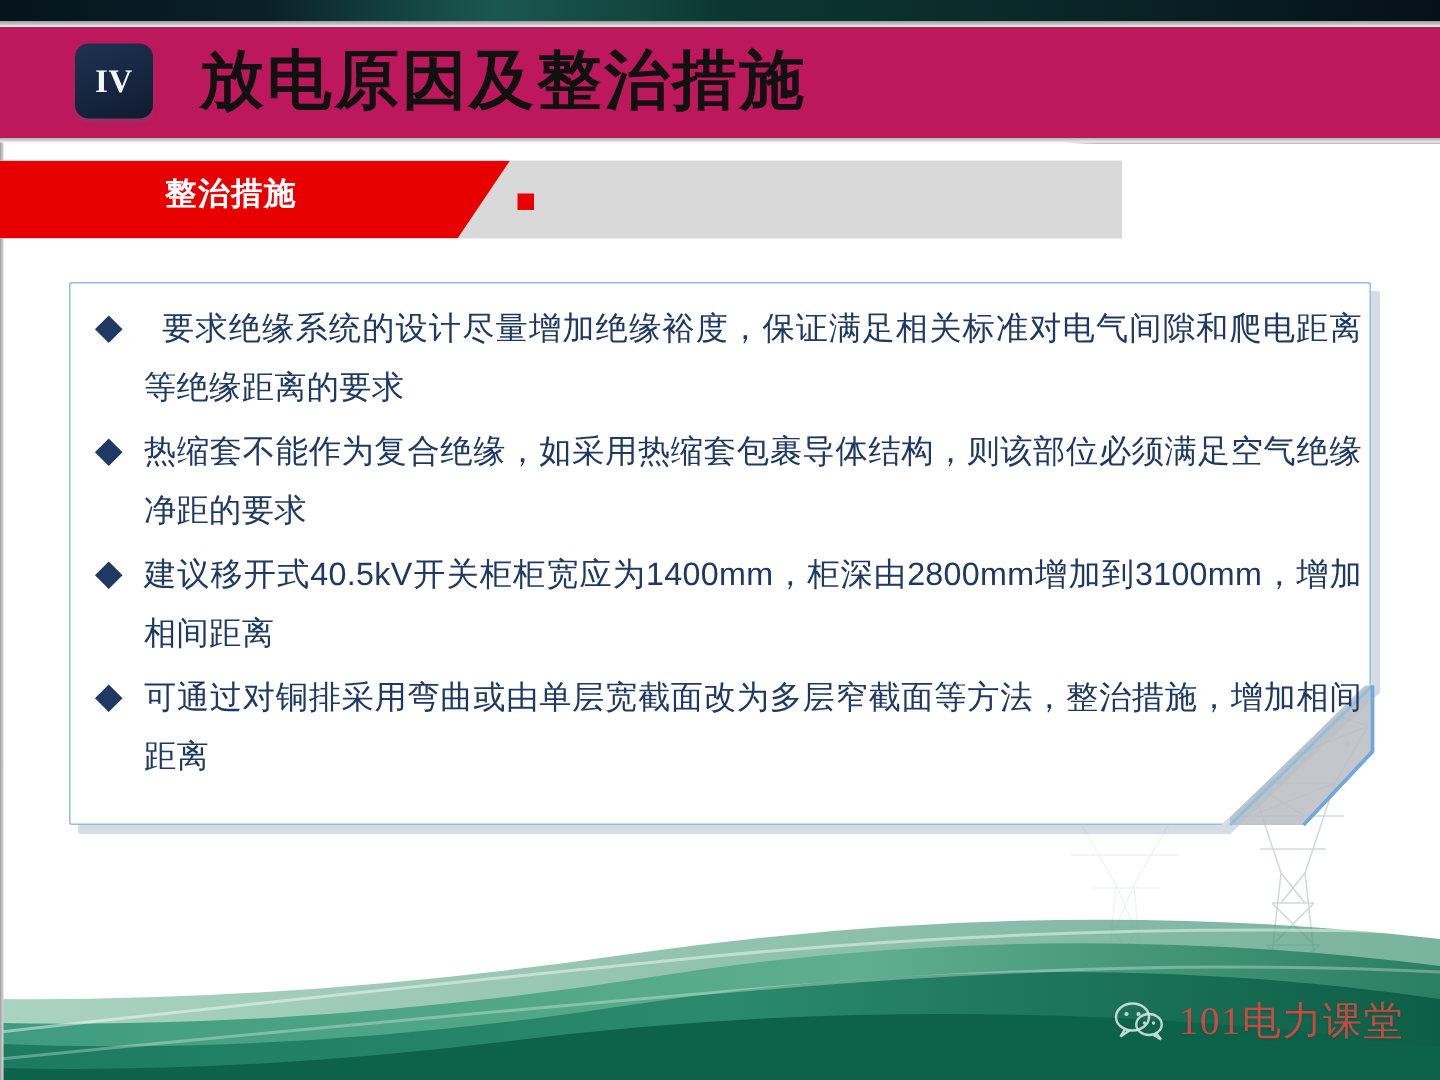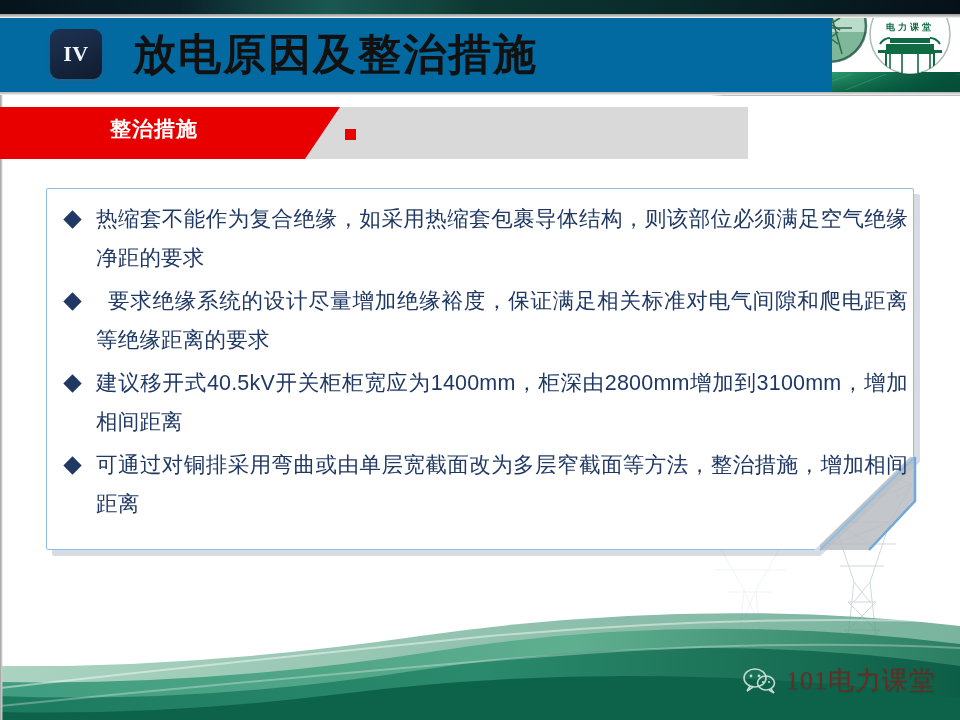--- a/index.html
+++ b/index.html
@@ -48,22 +48,22 @@
     width: 400px; height: 104px;
     z-index: 5;
     overflow: hidden;
   }
   .green-banner svg { display: block; }
 
   
   .header {
     position: absolute;
     left: 0; top: 18px;
-    width: 832px; height: 74px;
-    background: #0369a1;
+    width: 960px; height: 74px;
+    background: #be185d;
     z-index: 7;
   }
   .num-badge {
     position: absolute;
     left: 50px; top: 11px;
     width: 52px; height: 50px;
     border-radius: 9px;
     background: linear-gradient(160deg,#1d3252 0%, #16263f 55%, #101c2e 100%);
     box-shadow: 0 2px 3px rgba(80,90,110,.45);
     display: flex;
@@ -214,21 +214,21 @@
     right: 24px; bottom: 22px;
     display: flex;
     align-items: center;
     gap: 10px;
     z-index: 12;
     opacity: .82;
   }
   .footer-wm .wm-text {
     font-family: "Liberation Serif","DejaVu Serif",serif;
     font-size: 26px;
-    color: #7f1d1d;
+    color: #ef4444;
     letter-spacing: 1px;
     text-shadow: 0 1px 2px rgba(0,0,0,.18);
     white-space: nowrap;
   }
   .wechat-ic { width: 34px; height: 28px; }
 
   .edge-left {
     position: absolute;
     left: 0; top: 18px;
     width: 3px; height: 702px;
@@ -376,27 +376,27 @@
   <div class="card-fold">
     <svg width="104" height="96" viewBox="0 0 104 96" xmlns="http://www.w3.org/2000/svg">
       <polygon points="100,0 100,4 8,92 4,92 4,86 94,0" fill="none"></polygon>
       <polygon points="101,2 101,46 55,95 6,95 6,90 96,2" fill="#b9bdc2" opacity=".85"></polygon>
       <polyline points="101,2 6,95" fill="none" stroke="#8fbde4" stroke-width="2"></polyline>
       <polyline points="101,2 101,46 55,95" fill="none" stroke="#6fa8dc" stroke-width="2.5"></polyline>
     </svg>
   </div>
 
   <div class="bullets">
+    <div class="bullet indent-first">
+      <span class="diamond"></span>
+      <span class="txt">要求绝缘系统的设计尽量增加绝缘裕度，保证满足相关标准对电气间隙和爬电距离等绝缘距离的要求</span>
+    </div>
     <div class="bullet">
       <span class="diamond"></span>
       <span class="txt">热缩套不能作为复合绝缘，如采用热缩套包裹导体结构，则该部位必须满足空气绝缘净距的要求</span>
-    </div>
-    <div class="bullet indent-first">
-      <span class="diamond"></span>
-      <span class="txt">要求绝缘系统的设计尽量增加绝缘裕度，保证满足相关标准对电气间隙和爬电距离等绝缘距离的要求</span>
     </div>
     <div class="bullet">
       <span class="diamond"></span>
       <span class="txt">建议移开式40.5kV开关柜柜宽应为1400mm，柜深由2800mm增加到3100mm，增加相间距离</span>
     </div>
     <div class="bullet">
       <span class="diamond"></span>
       <span class="txt">可通过对铜排采用弯曲或由单层宽截面改为多层窄截面等方法，整治措施，增加相间距离</span>
     </div>
   </div>

